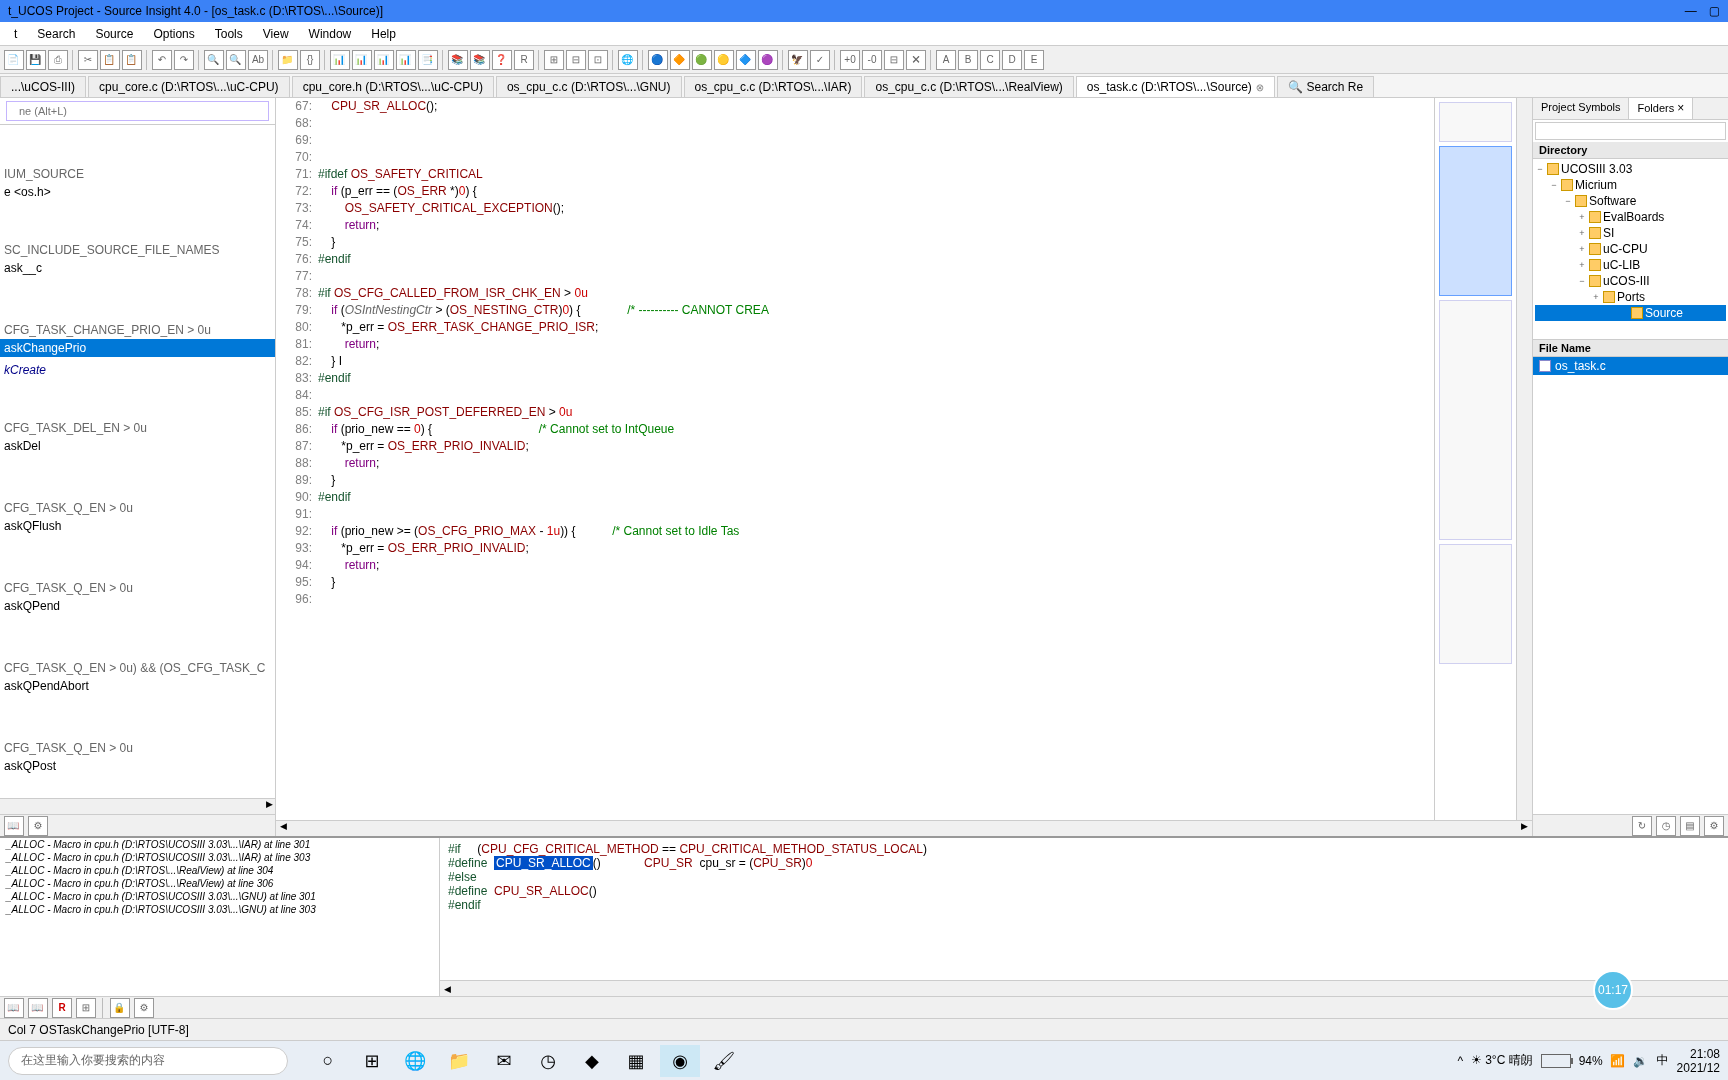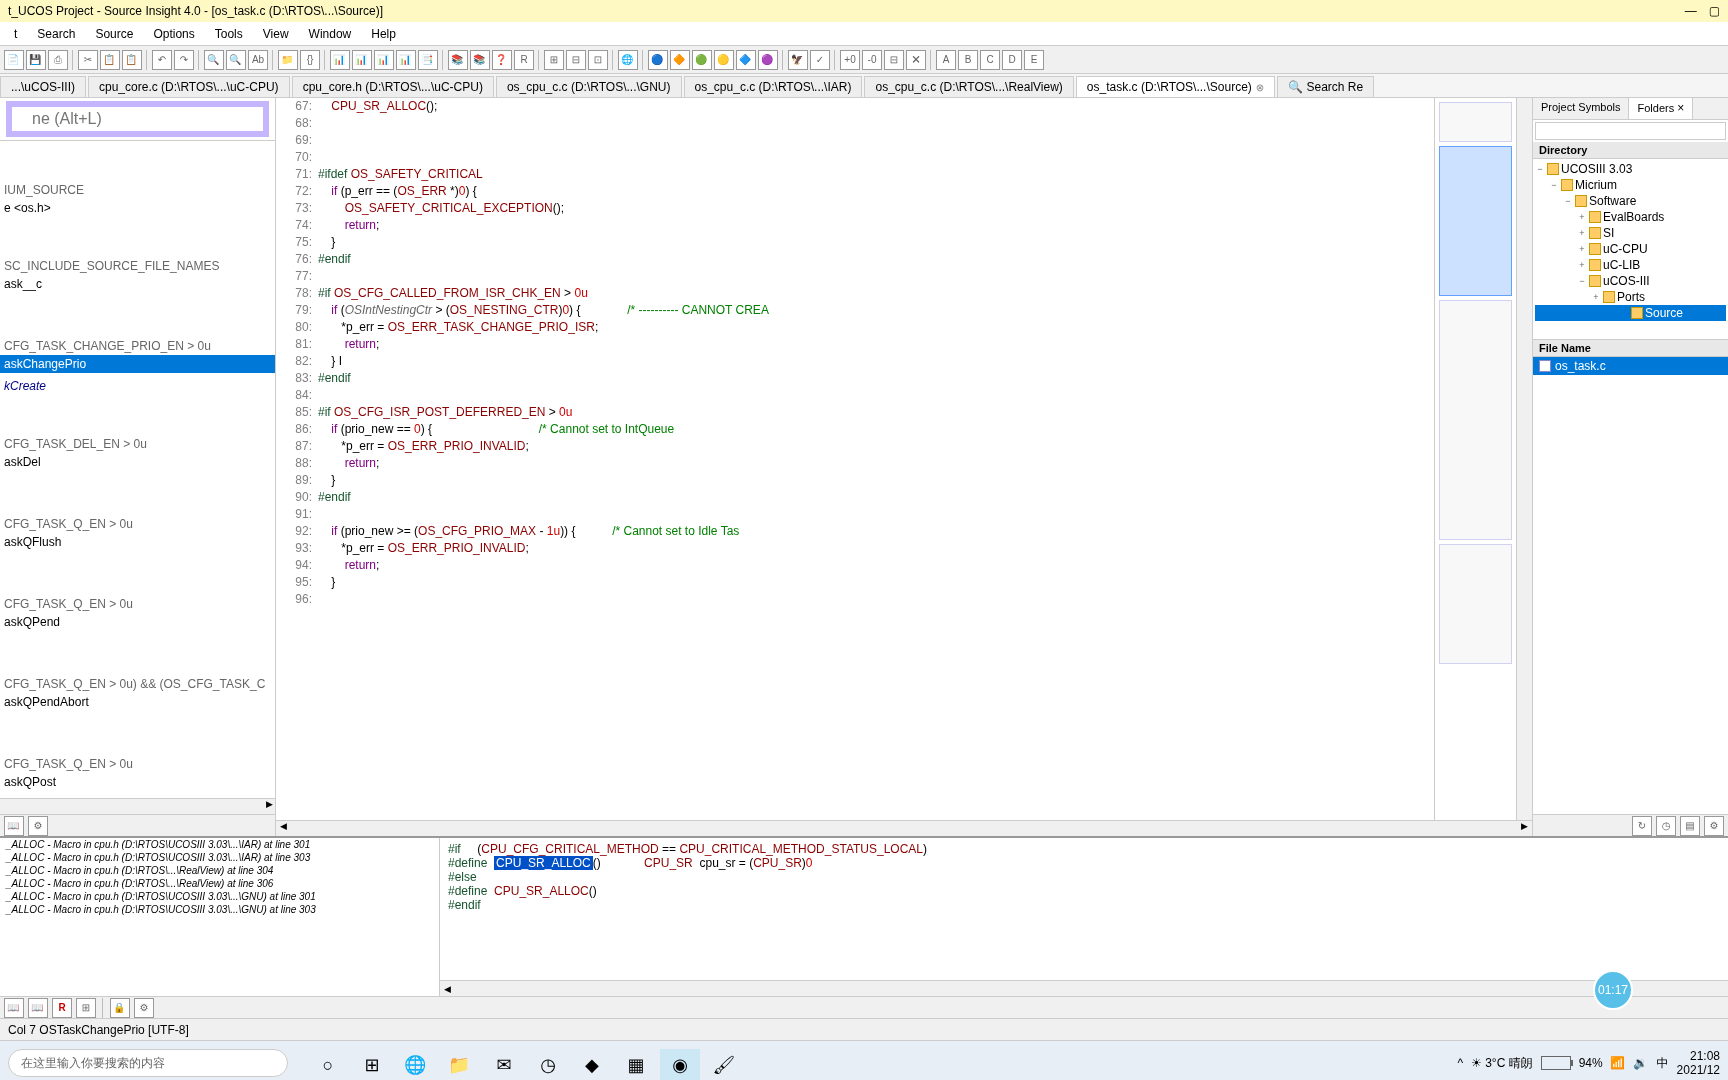--- a/index.html
+++ b/index.html
@@ -1,31 +1,31 @@
 <!DOCTYPE html>
 <html><head>
 <meta charset="utf-8">
 <style>
 * { margin: 0; padding: 0; box-sizing: border-box; font-family: "Segoe UI", Tahoma, sans-serif; font-size: 12px; }
 body { width: 1728px; height: 1080px; background: #fff; overflow: hidden; display: flex; flex-direction: column; }
-.title-bar { height: 22px; background: #fef9c3; display: flex; align-items: center; padding: 0 8px; color: #000; font-size: 11px; justify-content: space-between; }
+.title-bar { height: 22px; background: #3b82f6; display: flex; align-items: center; padding: 0 8px; color: #000; font-size: 11px; justify-content: space-between; }
 .title-bar .right { display: flex; gap: 12px; font-size: 14px; }
 .menu-bar { height: 24px; display: flex; align-items: center; padding: 0 4px; background: #fff; border-bottom: 1px solid #ccc; }
 .menu-bar span { padding: 2px 10px; cursor: default; }
 .toolbar { height: 28px; background: #f0f0f0; border-bottom: 1px solid #ccc; display: flex; align-items: center; padding: 0 4px; gap: 2px; }
 .tb-btn { width: 20px; height: 20px; background: #fff; border: 1px solid #999; display: inline-flex; align-items: center; justify-content: center; font-size: 10px; color: #666; }
 .tb-sep { width: 2px; height: 20px; border-left: 1px solid #bbb; margin: 0 2px; }
 .tabs-row { height: 24px; background: #f5f5f5; border-bottom: 1px solid #ccc; display: flex; align-items: flex-end; overflow: hidden; }
 .tab { padding: 3px 10px; border: 1px solid #ccc; border-bottom: none; background: #eee; margin-right: 2px; font-size: 11px; white-space: nowrap; display: flex; align-items: center; gap: 4px; }
 .tab.active { background: #fff; font-weight: 400; }
 .tab .close { color: #888; font-size: 10px; }
 .main-area { flex: 1; display: flex; min-height: 0; }
 .left-panel { width: 276px; display: flex; flex-direction: column; border-right: 1px solid #ccc; }
 .search-box { padding: 3px 6px; border-bottom: 1px solid #ccc; }
-.search-box input { width: 100%; padding: 3px 20px; font-size: 16px; color: #888; border: 6px solid #c4b5fd; }
+.search-box input { width: 100%; padding: 3px 12px; font-size: 11px; color: #888; border: 1px solid #c4b5fd; }
 .symbols { flex: 1; overflow: auto; font-size: 11px; }
 .sym-item { padding: 2px 4px; white-space: nowrap; color: #000; }
 .sym-item.gray { color: #666; margin-top: 40px; }
 .sym-item.fn { color: #008; font-style: italic; }
 .sym-item.selected { background: #0078d7; color: #fff; }
 .left-btm { height: 22px; border-top: 1px solid #ccc; background: #f0f0f0; display: flex; align-items: center; padding: 0 4px; gap: 4px; }
 .code-area { flex: 1; display: flex; flex-direction: column; min-width: 0; }
 .code-top { flex: 1; display: flex; min-height: 0; }
 .code-editor { flex: 1; overflow: auto; font-family: Consolas, monospace; font-size: 14px; line-height: 17px; white-space: pre; padding-left: 4px; }
 .code-line { display: flex; }
@@ -64,21 +64,21 @@
 .bp-left { width: 440px; border-right: 1px solid #ccc; display: flex; flex-direction: column; }
 .bp-hdr { padding: 2px 6px; font-size: 11px; background: #fff; border-bottom: 1px solid #ccc; }
 .bp-hdr b { font-size: 13px; font-style: italic; }
 .ref-list { flex: 1; overflow: auto; }
 .ref-item { padding: 1px 6px; font-size: 10px; color: #000; font-style: italic; }
 .bp-right { flex: 1; display: flex; flex-direction: column; }
 .bp-code { flex: 1; font-family: Consolas, monospace; font-size: 14px; padding: 4px 8px; white-space: pre; overflow: auto; }
 .hl { background: #0050c8; color: #fff; padding: 0 2px; }
 .bp-tb { height: 22px; border-top: 1px solid #ccc; background: #f0f0f0; display: flex; align-items: center; padding: 0 4px; gap: 4px; }
 .status-bar { height: 22px; background: #f0f0f0; border-top: 1px solid #ccc; display: flex; align-items: center; padding: 0 8px; font-size: 11px; }
-.taskbar { height: 40px; background: #e8eef5; border-top: 1px solid #ccc; display: flex; align-items: flex-start; padding: 8px 8px; }
+.taskbar { height: 40px; background: #e8eef5; border-top: 1px solid #ccc; display: flex; align-items: center; padding: 0 8px; }
 .tb-search { width: 280px; height: 28px; background: #fff; border: 1px solid #ccc; border-radius: 14px; padding: 0 12px; color: #666; font-size: 13px; display: flex; align-items: center; }
 .tb-icons { display: flex; gap: 4px; margin-left: 20px; }
 .app-icon { width: 40px; height: 32px; display: flex; align-items: center; justify-content: center; font-size: 18px; }
 .tb-right { margin-left: auto; display: flex; align-items: center; gap: 8px; font-size: 11px; color: #000; }
 .battery { display: inline-block; width: 30px; height: 14px; border: 1px solid #666; position: relative; }
 .battery::after { content: ''; position: absolute; right: -3px; top: 3px; width: 2px; height: 6px; background: #666; }
 .battery .fill { height: 100%; background: #4a4; }
 .badge { position: absolute; width: 40px; height: 40px; border-radius: 50%; background: #58c0e8; color: #fff; display: flex; align-items: center; justify-content: center; font-size: 11px; right: 95px; bottom: 70px; border: 2px solid #fff; }
 </style>
 </head>

